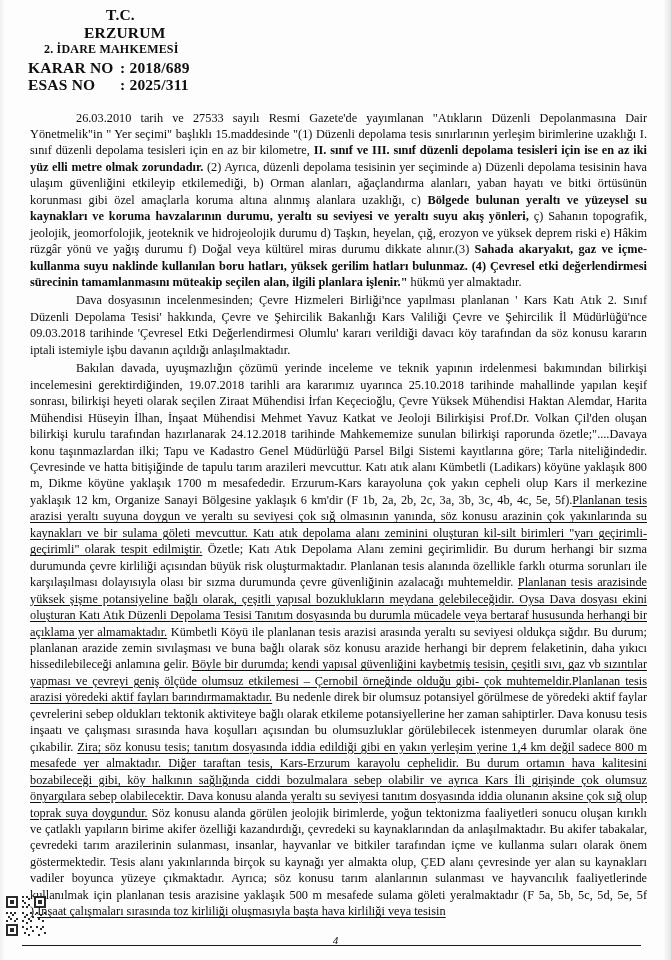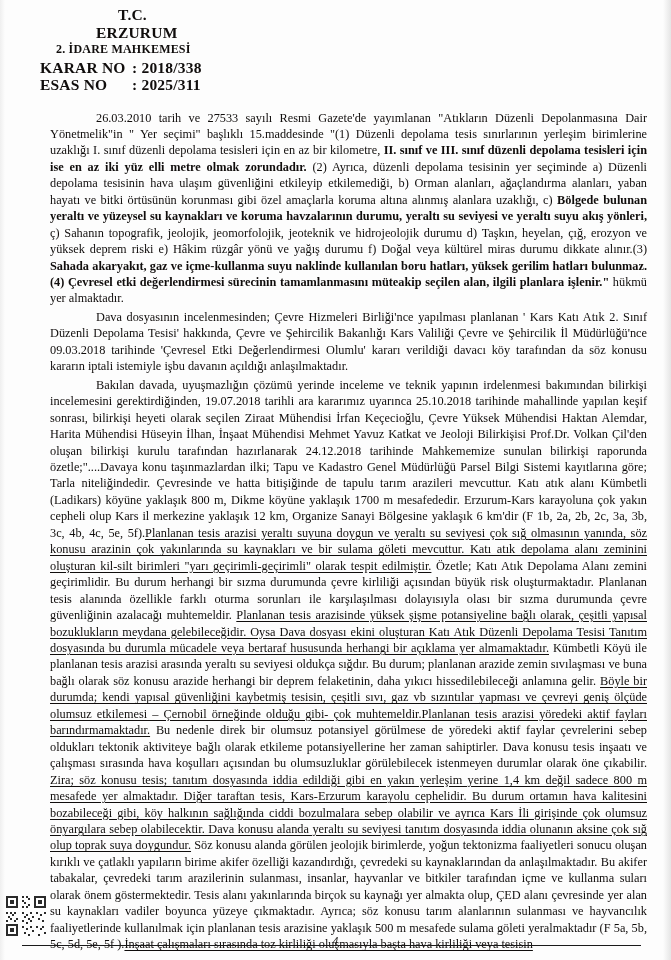--- a/index.html
+++ b/index.html
@@ -11,21 +11,20 @@
     font-family: "Liberation Serif", "DejaVu Serif", serif;
     color: #100d0c;
   }
   .page {
     position: relative;
     width: 671px;
     height: 960px;
     background: #fdfdfd;
     overflow: hidden;
     box-sizing: border-box;
-    padding-left: 12px;
   }
   
   .edge-right {
     position: absolute;
     top: 0; right: 0;
     width: 8px; height: 960px;
     background: linear-gradient(to right, rgba(255,255,255,0), rgba(120,120,120,0.18));
     pointer-events: none;
   }
   .edge-left {
@@ -56,21 +55,21 @@
   .body-text {
     margin-top: 16px;
     padding-left: 30px;
     padding-right: 24px;
     font-size: 12.3px;
     line-height: 16.45px;
     text-align: justify;
     text-justify: inter-word;
     hyphens: none;
   }
-  .para { margin: 0 0 0 8px; text-indent: 46px; }
+  .para { margin: 0 0 0 0; text-indent: 46px; }
   .para + .para { margin-top: 2px; }
   b, .b { font-weight: bold; }
   .u { text-decoration: underline; text-underline-offset: 1.5px; }
   .rep { }
 
   .footer-rule {
     position: absolute;
     left: 22px;
     right: 30px;
     bottom: 14px;
@@ -98,21 +97,21 @@
 
 <div class="page">
 
   <div class="edge-left"></div>
   <div class="edge-right"></div>
 
   <div class="header">
     <div class="header-line hl-tc">T.C.</div>
     <div class="header-line hl-city">ERZURUM</div>
     <div class="header-line hl-court">2. İDARE MAHKEMESİ</div>
-    <div class="header-line hl-no"><span class="lbl">KARAR NO</span><span>: 2018/338</span></div>
+    <div class="header-line hl-no"><span class="lbl">KARAR NO</span><span>: 2018/689</span></div>
     <div class="header-line hl-no"><span class="lbl">ESAS NO</span><span>: 2025/311</span></div>
   </div>
 
   <div class="body-text">
 
     <p class="para"><span>26.03.2010 tarih ve 27533 sayılı Resmi Gazete'de yayımlanan "Atıkların Düzenli Depolanmasına Dair Yönetmelik"in " Yer seçimi" başlıklı 15.maddesinde "(1) Düzenli depolama tesis sınırlarının yerleşim birimlerine uzaklığı I. sınıf düzenli depolama tesisleri için en az bir kilometre, </span><b>II. sınıf ve III. sınıf düzenli depolama tesisleri için ise en az iki yüz elli metre olmak zorundadır.</b><span> (2) Ayrıca, düzenli depolama tesisinin yer seçiminde a) Düzenli depolama tesisinin hava ulaşım güvenliğini etkileyip etkilemediği, b) Orman alanları, ağaçlandırma alanları, yaban hayatı ve bitki örtüsünün korunması gibi özel amaçlarla koruma altına alınmış alanlara uzaklığı, c) </span><b>Bölgede bulunan yeraltı ve yüzeysel su kaynakları ve koruma havzalarının durumu, yeraltı su seviyesi ve yeraltı suyu akış yönleri,</b><span> ç) Sahanın topografik, jeolojik, jeomorfolojik, jeoteknik ve hidrojeolojik durumu d) Taşkın, heyelan, çığ, erozyon ve yüksek deprem riski e) Hâkim rüzgâr yönü ve yağış durumu  f) Doğal veya kültürel miras durumu dikkate alınır.(3) </span><b>Sahada akaryakıt, gaz ve içme-kullanma suyu naklinde kullanılan boru hatları, yüksek gerilim hatları bulunmaz. (4) Çevresel etki değerlendirmesi sürecinin tamamlanmasını müteakip seçilen alan, ilgili planlara işlenir."</b><span> hükmü yer almaktadır.</span></p>
 
     <p class="para">Dava dosyasının incelenmesinden; Çevre Hizmeleri Birliği'nce yapılması planlanan ' Kars Katı Atık 2. Sınıf Düzenli Depolama Tesisi' hakkında, Çevre ve Şehircilik Bakanlığı Kars Valiliği Çevre ve Şehircilik İl Müdürlüğü'nce 09.03.2018 tarihinde 'Çevresel Etki Değerlendirmesi Olumlu'  kararı verildiği davacı köy tarafından da söz konusu kararın iptali istemiyle işbu davanın açıldığı anlaşılmaktadır.</p>
 
     <p class="para"><span>Bakılan davada, uyuşmazlığın çözümü yerinde inceleme ve teknik yapının irdelenmesi bakımından bilirkişi incelemesini gerektirdiğinden, 19.07.2018 tarihli ara kararımız uyarınca 25.10.2018 tarihinde mahallinde yapılan keşif sonrası, bilirkişi heyeti olarak seçilen Ziraat Mühendisi İrfan Keçecioğlu, Çevre Yüksek Mühendisi Haktan Alemdar, Harita Mühendisi Hüseyin İlhan, İnşaat Mühendisi Mehmet Yavuz Katkat ve Jeoloji Bilirkişisi Prof.Dr. Volkan Çil'den oluşan bilirkişi kurulu tarafından hazırlanarak 24.12.2018 tarihinde Mahkememize sunulan bilirkişi raporunda özetle;"</span><span class="rep">....Davaya konu taşınmazlardan ilki; Tapu ve Kadastro Genel Müdürlüğü Parsel Bilgi Sistemi kayıtlarına göre; Tarla niteliğindedir. Çevresinde ve hatta bitişiğinde de tapulu tarım arazileri mevcuttur. Katı atık alanı Kümbetli (Ladikars) köyüne yaklaşık 800 m, Dikme köyüne yaklaşık 1700 m mesafededir. Erzurum-Kars karayoluna çok yakın cepheli olup Kars il merkezine yaklaşık 12 km, Organize Sanayi Bölgesine yaklaşık 6 km'dir (F 1b, 2a, 2b, 2c, 3a, 3b, 3c, 4b, 4c, 5e, 5f).</span><span class="rep u">Planlanan tesis arazisi yeraltı suyuna doygun ve yeraltı su seviyesi çok sığ olmasının yanında, söz konusu arazinin çok yakınlarında su kaynakları ve bir sulama göleti mevcuttur. Katı atık depolama alanı zeminini oluşturan kil-silt birimleri "yarı geçirimli-geçirimli" olarak tespit edilmiştir.</span><span class="rep"> Özetle; Katı Atık Depolama Alanı zemini geçirimlidir. Bu durum herhangi bir sızma durumunda çevre kirliliği açısından büyük risk oluşturmaktadır. Planlanan tesis alanında özellikle farklı oturma sorunları ile karşılaşılması dolayısıyla olası bir sızma durumunda çevre güvenliğinin azalacağı muhtemeldir. </span><span class="rep u">Planlanan tesis arazisinde yüksek şişme potansiyeline bağlı olarak, çeşitli yapısal bozuklukların meydana gelebileceğidir. Oysa Dava dosyası ekini oluşturan Katı Atık Düzenli Depolama Tesisi Tanıtım dosyasında bu durumla mücadele veya bertaraf hususunda herhangi bir açıklama yer almamaktadır.</span><span class="rep"> Kümbetli Köyü ile planlanan tesis arazisi arasında yeraltı su seviyesi oldukça sığdır. Bu durum; planlanan arazide zemin sıvılaşması ve buna bağlı olarak söz konusu arazide herhangi bir deprem felaketinin, daha yıkıcı hissedilebileceği anlamına gelir. </span><span class="rep u">Böyle bir durumda; kendi yapısal güvenliğini kaybetmiş tesisin, çeşitli sıvı, gaz vb sızıntılar yapması ve çevreyi geniş ölçüde olumsuz etkilemesi – Çernobil örneğinde olduğu gibi- çok muhtemeldir.Planlanan tesis arazisi yöredeki aktif fayları barındırmamaktadır.</span><span class="rep"> Bu nedenle direk bir olumsuz potansiyel görülmese de yöredeki aktif faylar çevrelerini sebep oldukları tektonik aktiviteye bağlı olarak etkileme potansiyellerine her zaman sahiptirler. Dava konusu tesis inşaatı ve çalışması sırasında hava koşulları açısından bu olumsuzluklar görülebilecek istenmeyen durumlar olarak öne çıkabilir. </span><span class="rep u">Zira; söz konusu tesis; tanıtım dosyasında iddia edildiği gibi en yakın yerleşim yerine 1,4 km değil sadece 800 m mesafede yer almaktadır. Diğer taraftan tesis, Kars-Erzurum karayolu cephelidir. Bu durum ortamın hava kalitesini bozabileceği gibi, köy halkının sağlığında ciddi bozulmalara sebep olabilir ve ayrıca Kars İli girişinde çok olumsuz önyargılara sebep olabilecektir. Dava konusu alanda yeraltı su seviyesi tanıtım dosyasında iddia olunanın aksine çok sığ olup toprak suya doygundur.</span><span class="rep"> Söz konusu alanda görülen jeolojik birimlerde, yoğun tektonizma faaliyetleri sonucu oluşan kırıklı ve çatlaklı yapıların birime akifer özelliği kazandırdığı, çevredeki su kaynaklarından da anlaşılmaktadır. Bu akifer tabakalar, çevredeki tarım arazilerinin sulanması, insanlar, hayvanlar ve bitkiler tarafından içme ve kullanma suları olarak önem göstermektedir. Tesis alanı yakınlarında birçok su kaynağı yer almakta olup, ÇED alanı çevresinde yer alan su kaynakları vadiler boyunca yüzeye çıkmaktadır. Ayrıca; söz konusu tarım alanlarının sulanması ve hayvancılık faaliyetlerinde kullanılmak için planlanan tesis arazisine yaklaşık 500 m mesafede sulama göleti yeralmaktadır (F 5a, 5b, 5c, 5d, 5e, 5f ).</span><span class="rep u">İnşaat çalışmaları sırasında toz kirliliği oluşmasıyla başta hava kirliliği veya tesisin</span></p>

